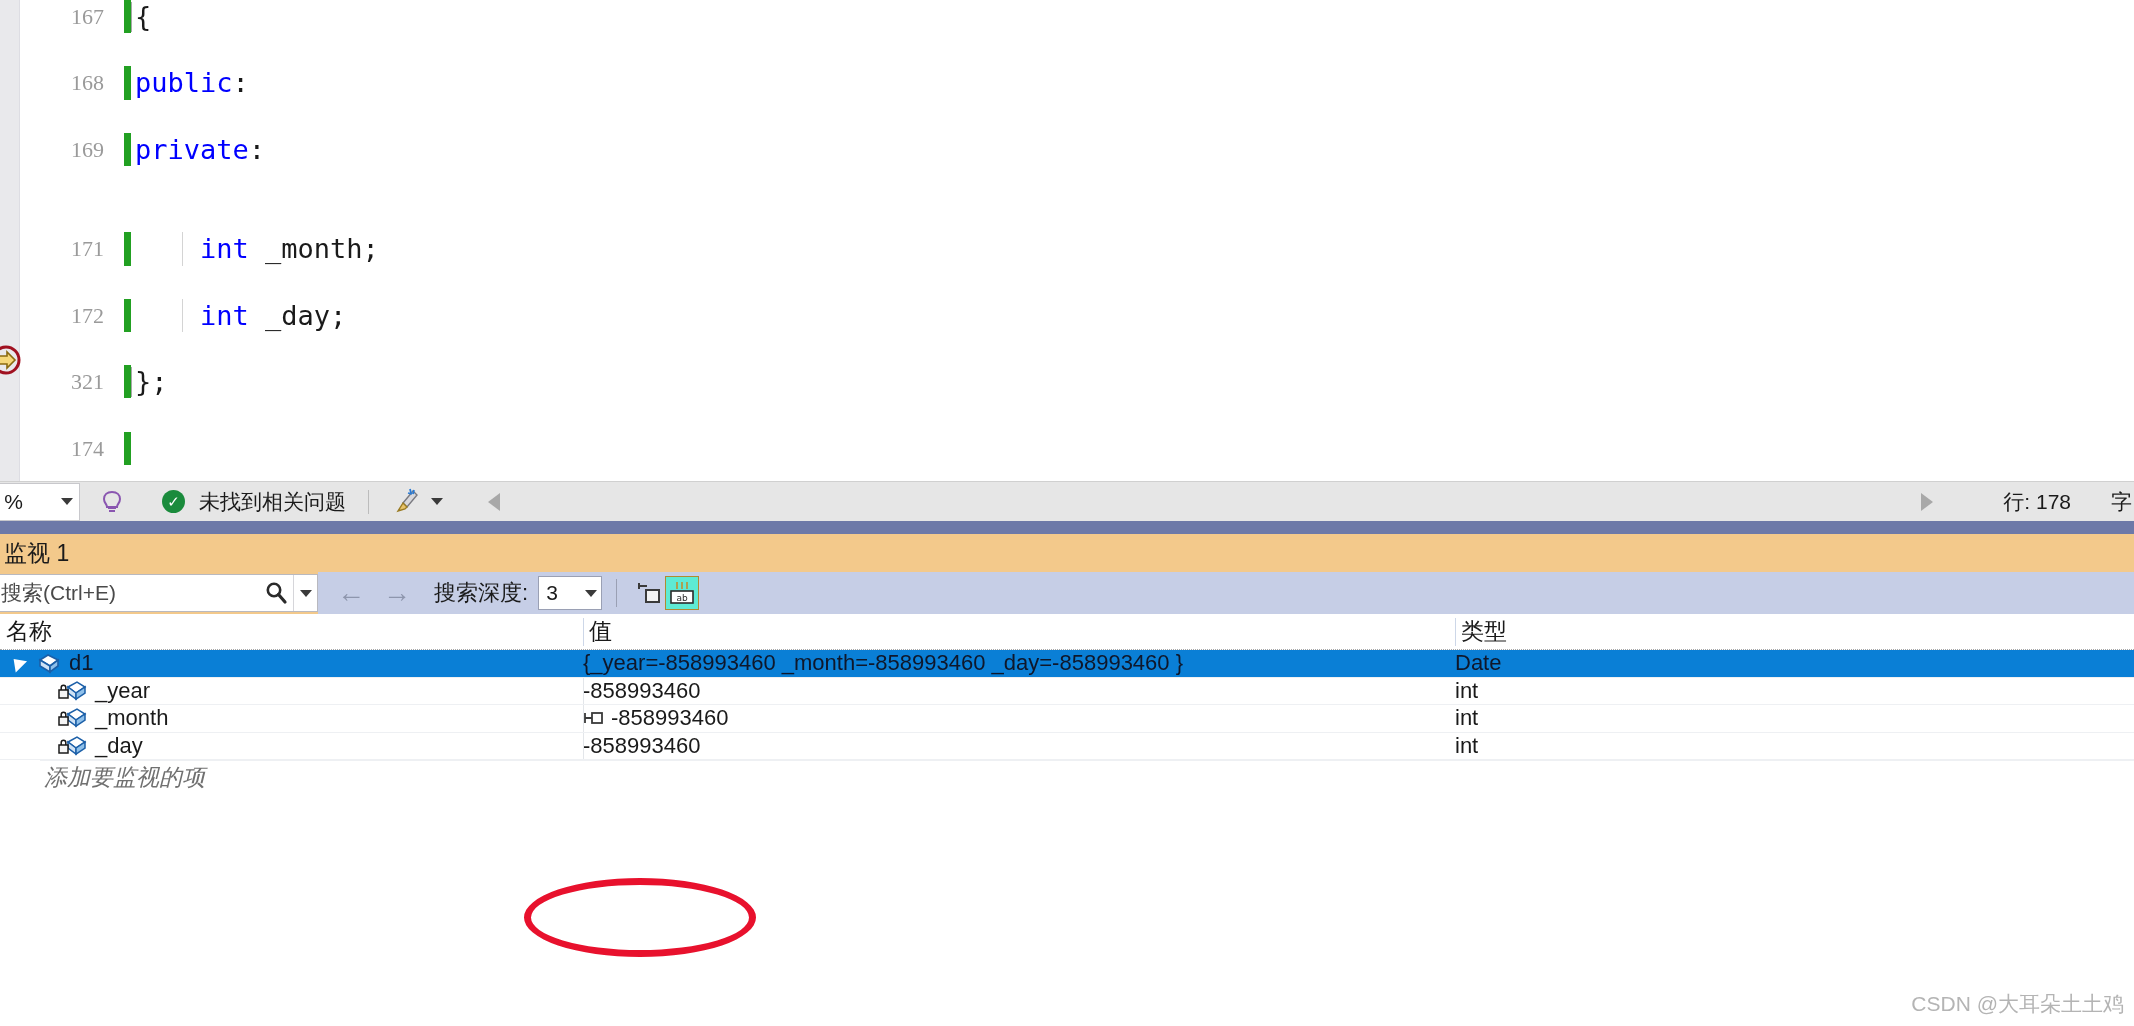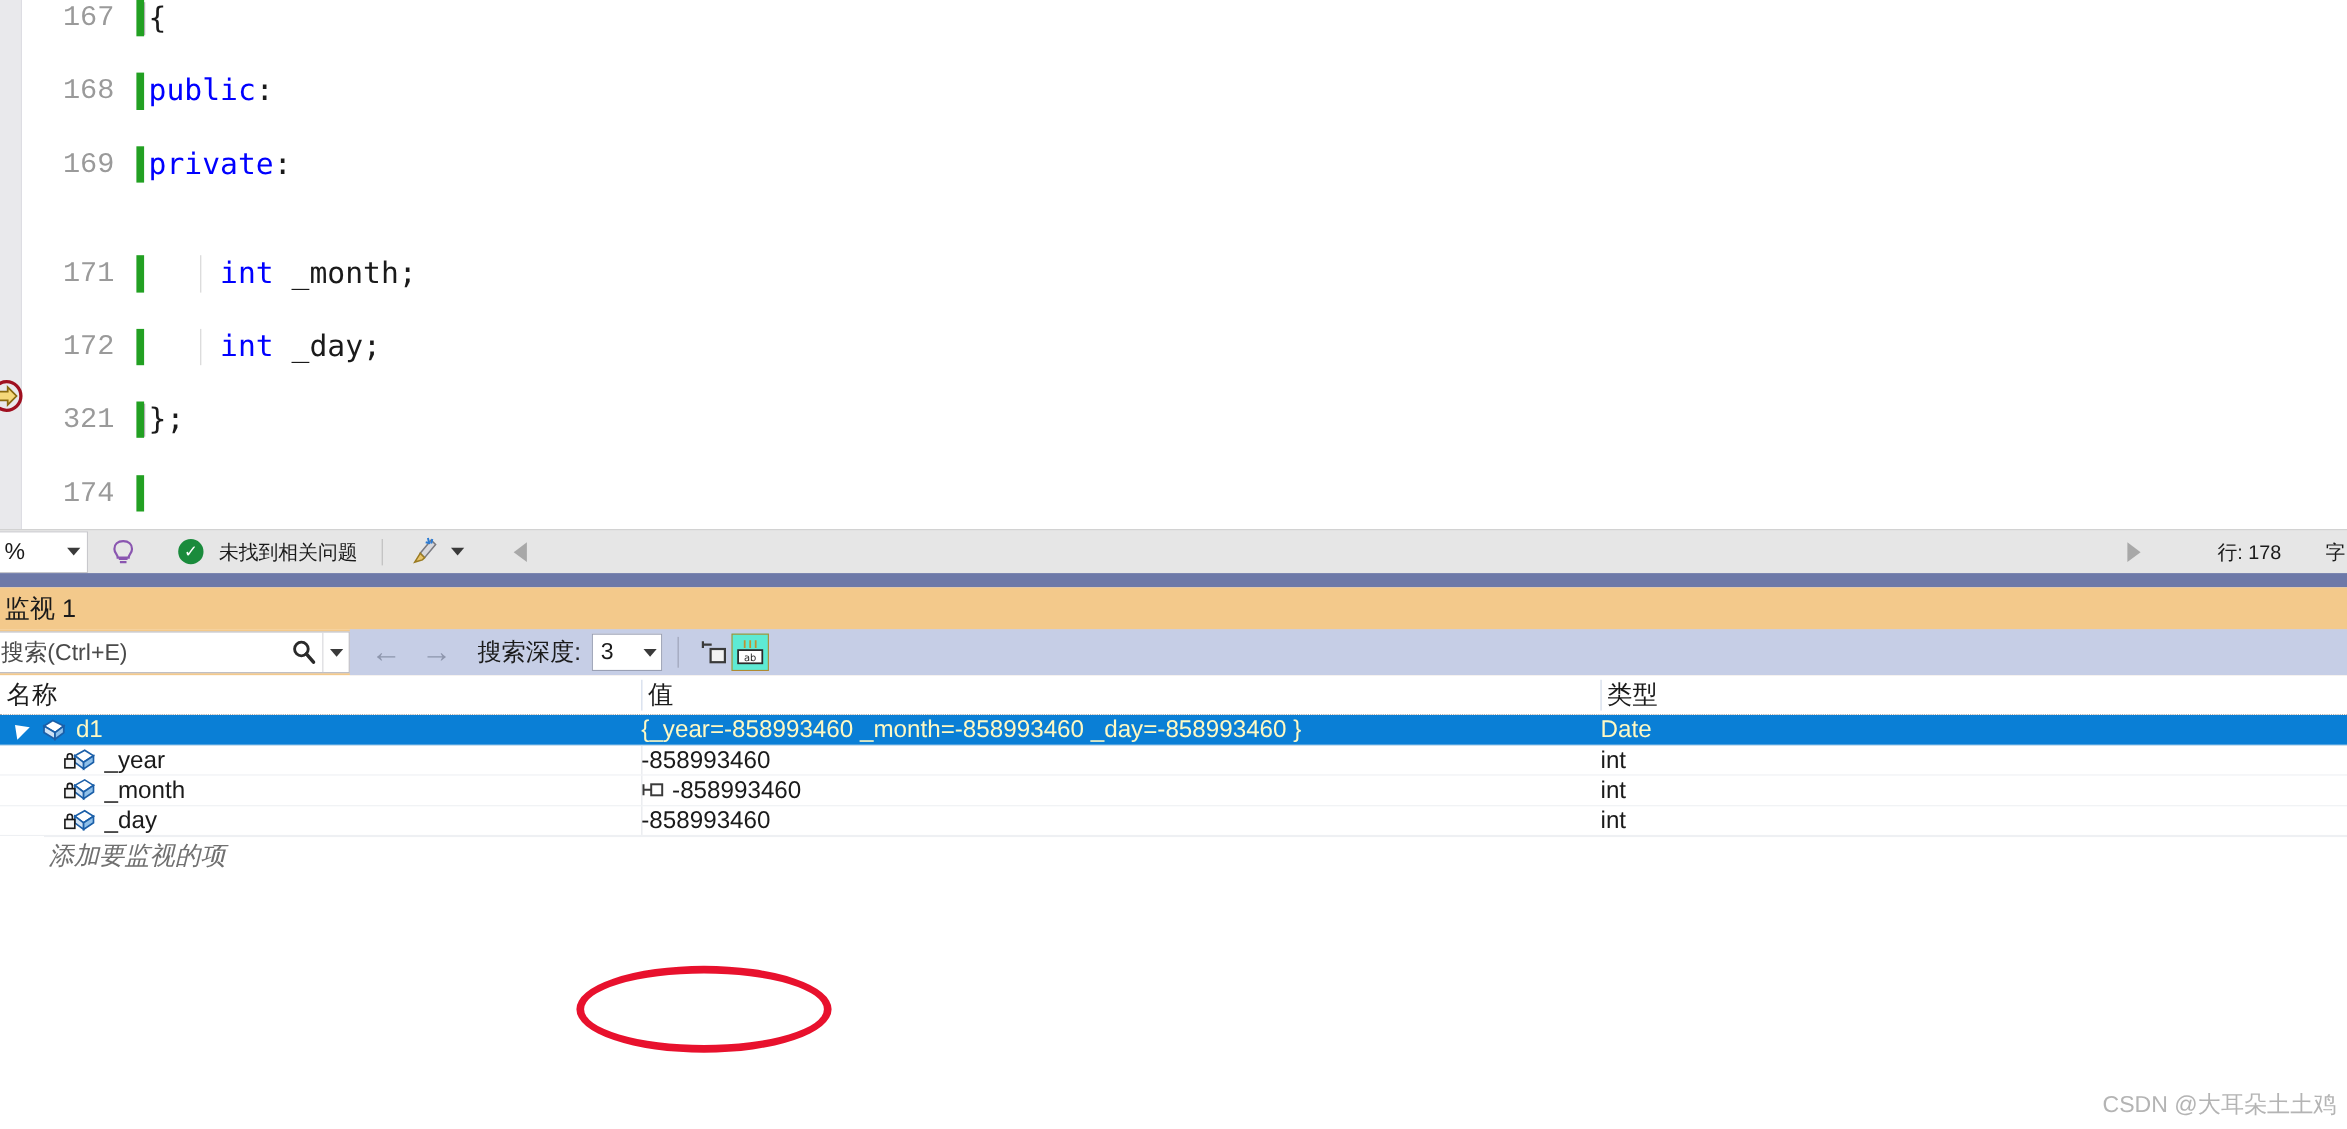--- a/index.html
+++ b/index.html
@@ -28,22 +28,22 @@
     position: relative;
     height: 33.2px;
     display: flex;
     align-items: center;
     white-space: pre;
   }
   .gutter-num {
     position: absolute; left: 20px; width: 84px;
     text-align: right;
     color: #9a9a9a;
-    font-family: Liberation Mono, monospace;
-    font-size: 26px;
+    font-family: Liberation Serif, serif;
+    font-size: 22px;
     line-height: 33px;
   }
   .change-bar {
     position: absolute; left: 124px; top: 0;
     width: 7px; height: 33.2px;
     background: #22a022;
   }
   .indent-guide {
     position: absolute; top: 0; width: 1px; height: 33.2px;
     background: #d4d4d4;
@@ -90,21 +90,21 @@
     font-size: 21px; color: #1a1a1a;
   }
   .caret-dn {
     width: 0; height: 0;
     border-left: 6px solid transparent;
     border-right: 6px solid transparent;
     border-top: 7px solid #3a3a3a;
   }
   .sb-item { display: flex; align-items: center; height: 40px; }
   .sb-gap { width: 18px; }
-  .sb-text { font-size: 18px; color: #1a1a1a; }
+  .sb-text { font-size: 21px; color: #1a1a1a; }
   .ok-circle {
     width: 23px; height: 23px; border-radius: 50%;
     background: #1a8b3c;
     display: flex; align-items: center; justify-content: center;
     color: #fff; font-size: 15px; line-height: 1;
   }
   .sb-sep {
     width: 1px; height: 24px; background: #bcbcbc; margin: 0 22px;
   }
   .tri-right {
@@ -200,21 +200,21 @@
     background: #cdd7e8;
   }
   .grid-body { position: absolute; left: 0; top: 650px; width: 2134px; }
   .grid-row {
     position: relative;
     height: 27.5px;
     display: flex; align-items: center;
     border-bottom: 1px solid #eef0f3;
     font-size: 22px; color: #1a1a1a;
   }
-  .grid-row.selected { background: #0a7fd6; color: #fef9c3; }
+  .grid-row.selected { background: #0a7fd6; color: #0f172a; }
   .row-expander {
     position: absolute; left: 12px;
     width: 0; height: 0;
     border-top: 8px solid transparent;
     border-bottom: 8px solid transparent;
     border-right: 11px solid #ffffff;
   }
   .cell-name {
     position: absolute; left: 0;
     display: flex; align-items: center; gap: 7px;

